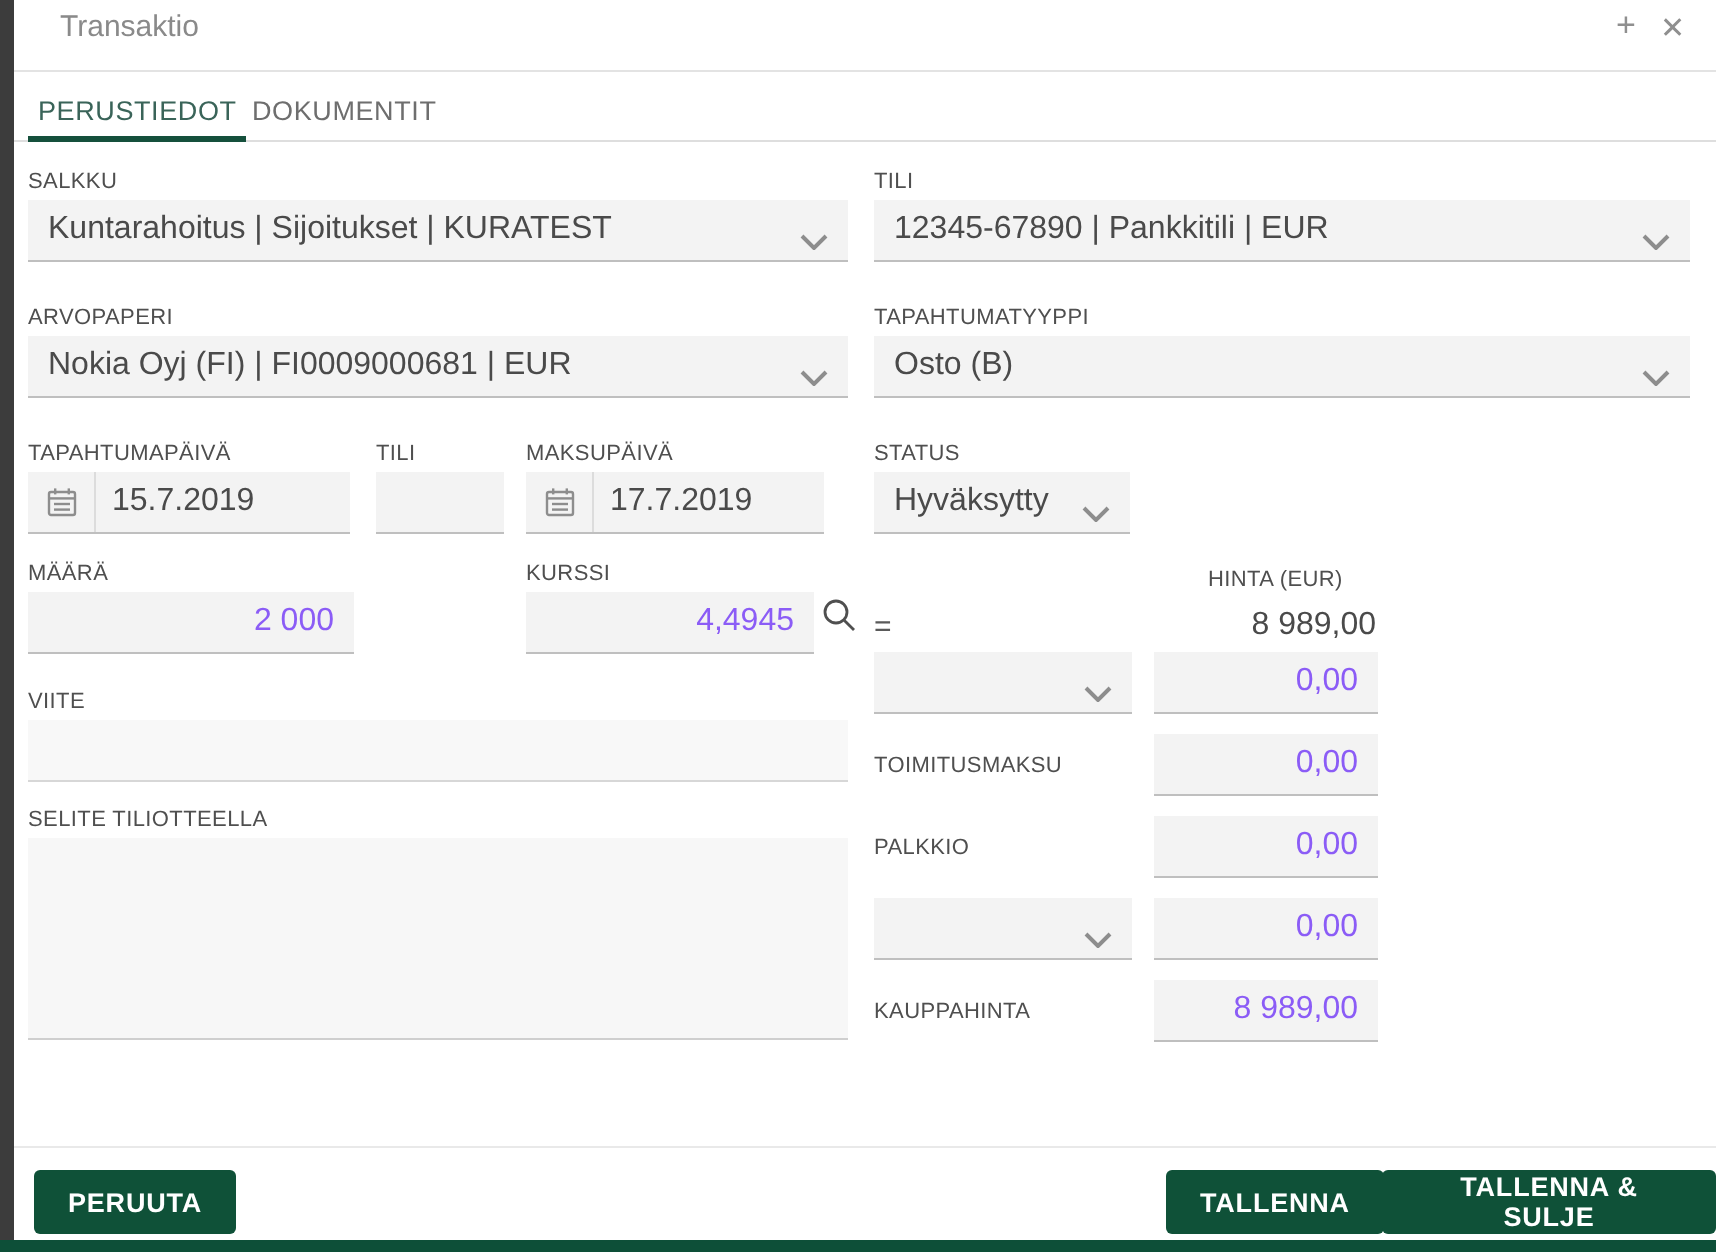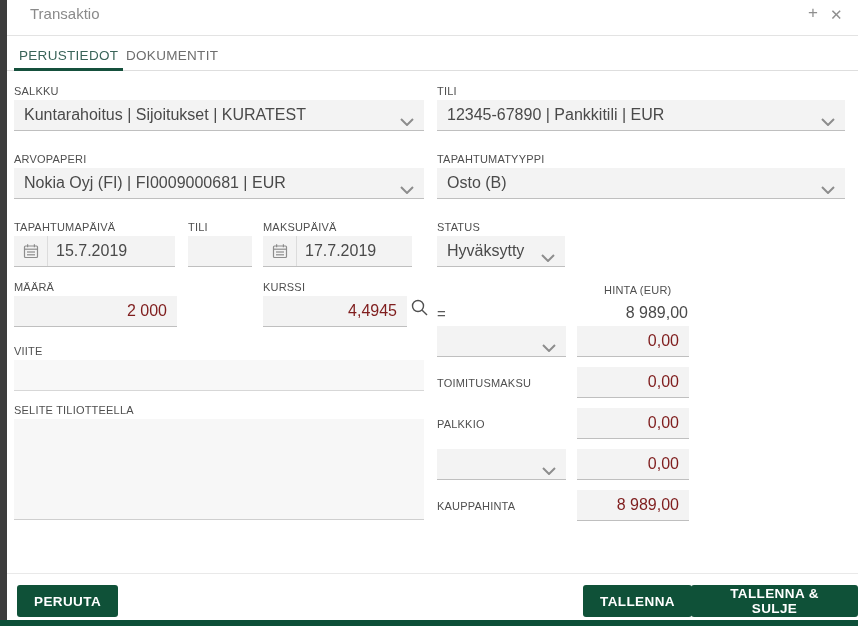--- a/index.html
+++ b/index.html
@@ -23,21 +23,21 @@
   .tab { position:absolute; top:5px; height:26px; line-height:22px; font-size:13.5px; letter-spacing:.3px; color:#6e6e6e; cursor:pointer; padding:0 5px; }
   .tab.active { color:#3a6459; border-bottom:3px solid #15503c; }
   .tab-perustiedot { left:7px; }
   .tab-dokumentit { left:114px; }
 
   
   .field { position:absolute; }
   .field-label { display:block; height:15px; font-size:11px; color:#4f4f4f; letter-spacing:.2px; line-height:12px; }
   .select-box { position:relative; display:flex; align-items:center; background:#f3f3f3; border-bottom:1px solid #bfbfbf; height:31px; padding:0 30px 0 10px; font-size:16px; color:#4a4a4a; cursor:pointer; white-space:nowrap; overflow:hidden; }
   .select-box .chev { position:absolute; right:10px; top:12px; }
-  .text-input { width:100%; height:31px; background:#f3f3f3; border:0; border-bottom:1px solid #bfbfbf; font-size:16px; color:#7f1d1d; padding:0 10px; font-family:inherit; }
+  .text-input { width:100%; height:31px; background:#f3f3f3; border:0; border-bottom:1px solid #bfbfbf; font-size:16px; color:#8b5cf6; padding:0 10px; font-family:inherit; }
   .text-input.light { background:#f8f8f8; border-bottom:1px solid #d7d7d7; }
   .num { text-align:right; }
   .date-box { display:flex; align-items:stretch; background:#f3f3f3; border-bottom:1px solid #bfbfbf; height:31px; }
   .date-icon { width:34px; display:flex; align-items:center; justify-content:center; border-right:1px solid #dcdcdc; cursor:pointer; }
   .date-box input { flex:1; min-width:0; background:transparent; border:0; font-size:16px; color:#4a4a4a; padding:0 8px; font-family:inherit; height:30px; }
   .area-input { width:100%; height:101px; background:#f7f7f7; border:0; border-bottom:1px solid #cfcfcf; font-size:15px; color:#4a4a4a; padding:8px 10px; resize:none; font-family:inherit; }
 
   .plain-value { font-size:16px; color:#4a4a4a; }
   .equals { position:absolute; left:437px; top:305px; font-size:15px; color:#5a5a5a; }
   .money-label { position:absolute; left:437px; font-size:11px; color:#4f4f4f; letter-spacing:.2px; }

